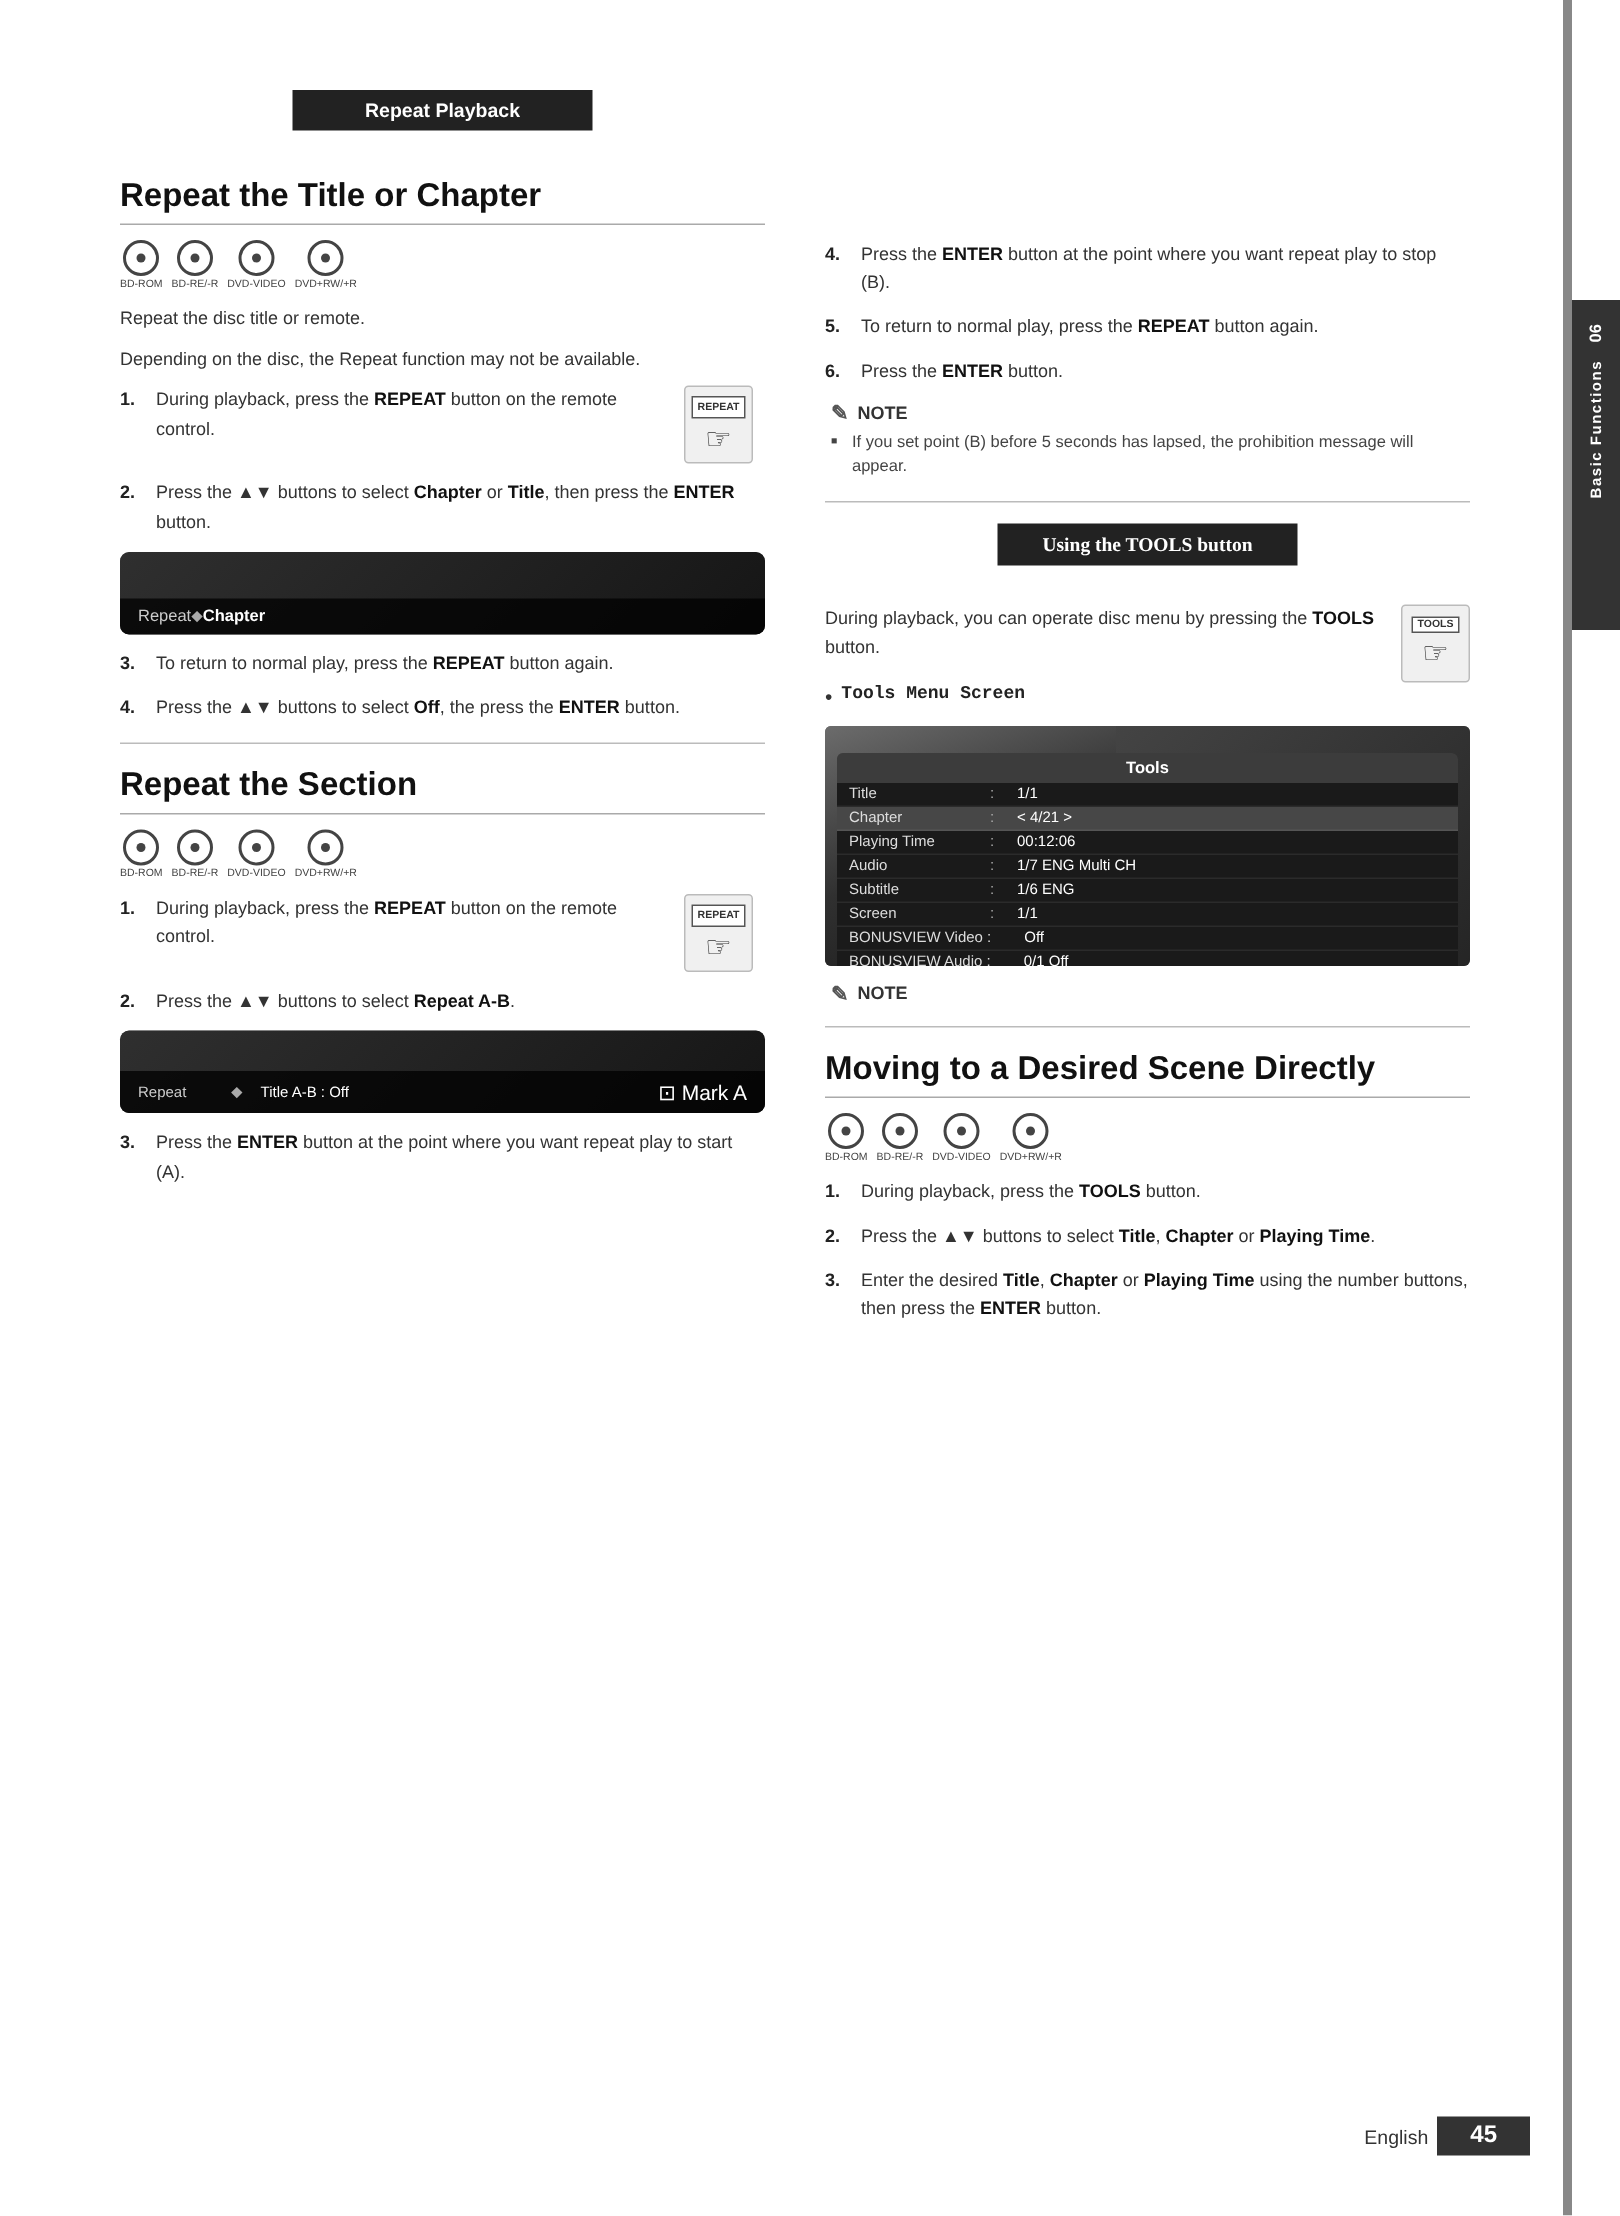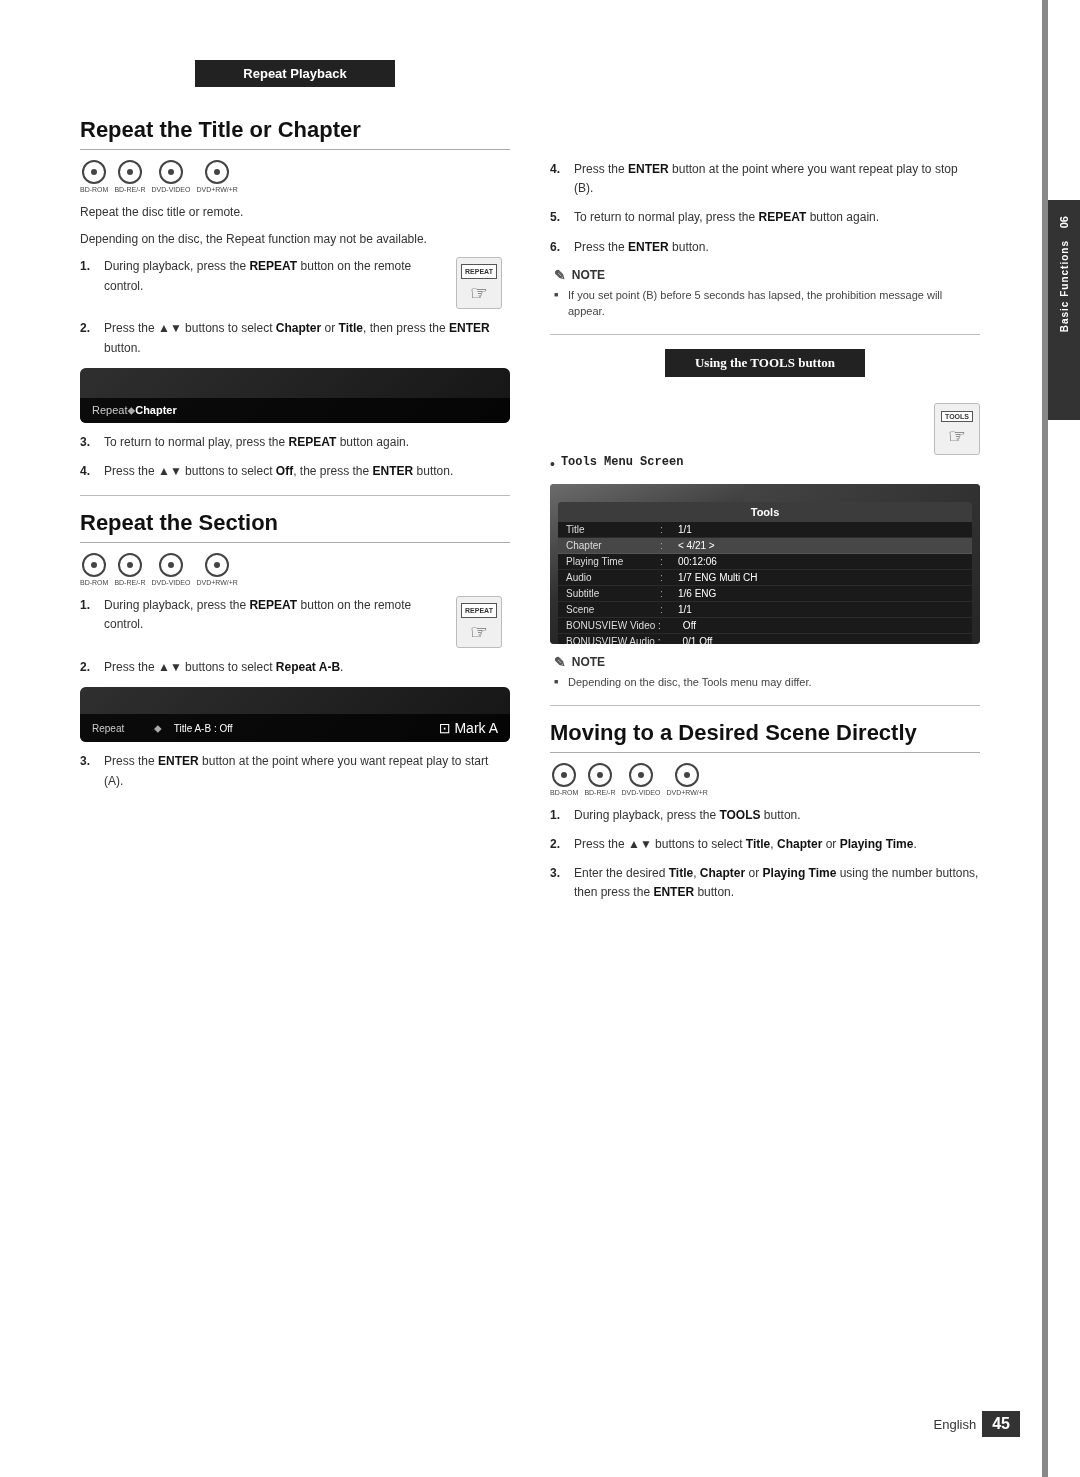--- a/index.html
+++ b/index.html
@@ -307,21 +307,21 @@
       font-size: 13px;
       color: #333;
       display: flex;
       align-items: center;
       gap: 6px;
       margin-left: 16px;
     }
     .page-num-box {
       background: #333;
       color: #fff;
-      padding: 4px 10px;
+      padding: 4px 22px;
       font-size: 16px;
       font-weight: bold;
     }
 
     
     .divider {
       border: none;
       border-top: 1px solid #bbb;
       margin: 14px 0;
     }
@@ -544,20 +544,21 @@
 
         <div style="text-align:center;margin-bottom:12px;font-family:Liberation Serif, serif;">
           <span class="section-header-box">Using the TOOLS button</span>
         </div>
 
         <div class="clearfix">
           <div class="tools-btn-img" style="float:right;margin-left:8px;width:46px;height:52px;border:1px solid #bbb;background:#f0f0f0;display:flex;align-items:center;justify-content:center;flex-direction:column;font-size:9px;border-radius:3px;">
             <span style="font-size:7px;font-weight:bold;border:1px solid #555;padding:1px 3px;margin-bottom:4px;background:#fff;">TOOLS</span>
             <span style="font-size:20px;line-height:1;">☞</span>
           </div>
+          <p class="body-text">During playback, you can operate disc menu by pressing the <strong>TOOLS</strong> button.</p>
         </div>
 
         <div class="bullet-item">
           <span class="bullet-dot">•</span>
           <span style="font-size:12px;font-weight:bold;font-family:Liberation Mono, monospace;">Tools Menu Screen</span>
         </div>
 
         <div class="tools-screen-container">
           <div class="tools-screen-bg">
             <div class="tools-screen-bg-inner"></div>
@@ -585,21 +586,21 @@
                   <span class="tools-menu-key">Audio</span>
                   <span class="tools-menu-sep">:</span>
                   <span class="tools-menu-val">1/7 ENG Multi CH</span>
                 </div>
                 <div class="tools-menu-row">
                   <span class="tools-menu-key">Subtitle</span>
                   <span class="tools-menu-sep">:</span>
                   <span class="tools-menu-val">1/6 ENG</span>
                 </div>
                 <div class="tools-menu-row">
-                  <span class="tools-menu-key">Scene</span>
+                  <span class="tools-menu-key">Screen</span>
                   <span class="tools-menu-sep">:</span>
                   <span class="tools-menu-val">1/1</span>
                 </div>
                 <div class="tools-menu-row">
                   <span class="tools-menu-key">BONUSVIEW Video :</span>
                   <span class="tools-menu-sep"></span>
                   <span class="tools-menu-val">Off</span>
                 </div>
                 <div class="tools-menu-row">
                   <span class="tools-menu-key">BONUSVIEW Audio :</span>
@@ -610,21 +611,20 @@
               </div>
             </div>
           </div>
         </div>
 
         <div class="note-section">
           <div class="note-header">
             <span class="note-icon">✎</span>
             <span>NOTE</span>
           </div>
-          <p class="note-item">Depending on the disc, the Tools menu may differ.</p>
         </div>
 
         <hr class="divider">
 
         <h2 class="section-title">Moving to a Desired Scene Directly</h2>
 
         <div class="disc-icons">
           <div class="disc-icon">
             <div class="disc-icon-circle"></div>
             <span style="font-size:7px;">BD-ROM</span>

